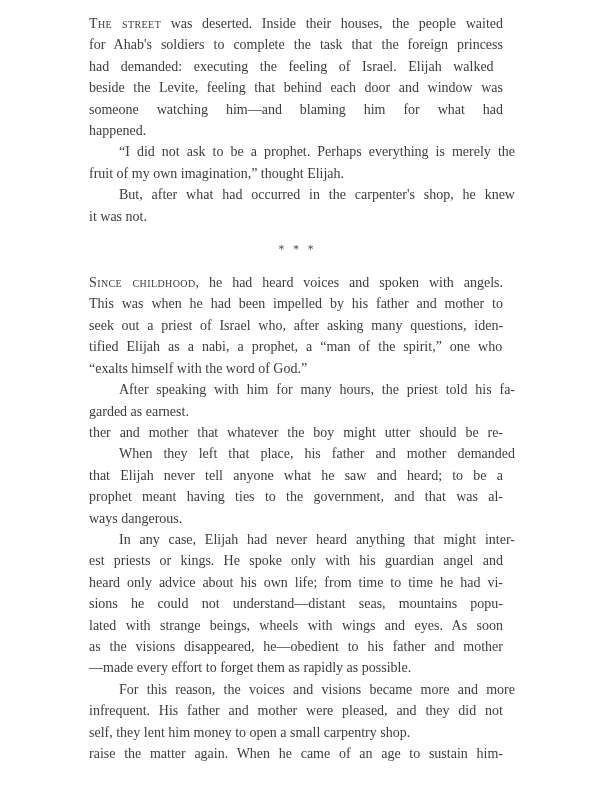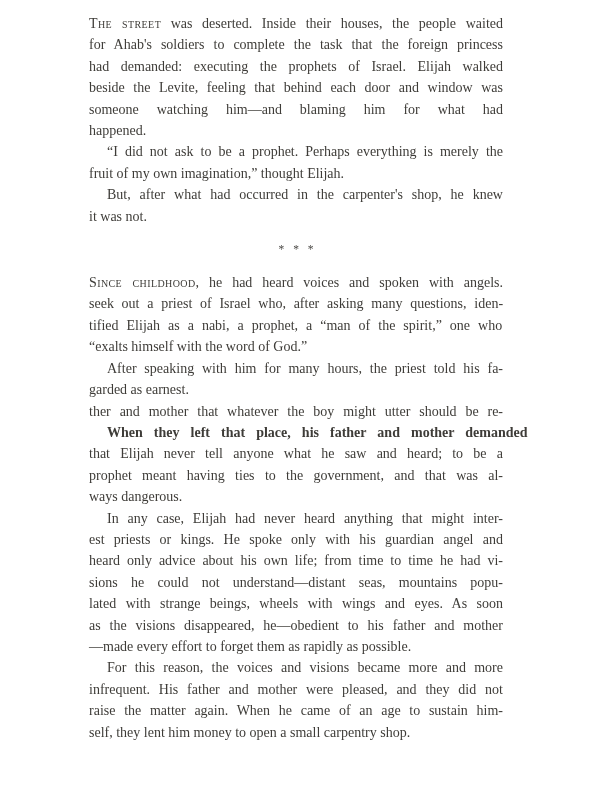--- a/index.html
+++ b/index.html
@@ -18,21 +18,21 @@
     position: absolute;
     left: 89px;
     top: 13px;
     width: 414px;
     font-family: "Liberation Serif", "DejaVu Serif", serif;
     font-size: 14px;
     line-height: 21.4px;
     color: #3e3c38;
   }
   .para { margin: 0; padding: 0; }
-  .para.indent .line:first-child { margin-left: 18px; }
+  .para.indent .line:first-child { margin-left: 30px; }
   .line {
     white-space: nowrap;
     overflow: visible;
   }
   .line-text { display: inline; }
   .sc {
     font-variant: small-caps;
     letter-spacing: 0.4px;
   }
   .it { }
@@ -48,60 +48,61 @@
   }
 </style>
 </head>
 <body>
 
 <div class="page">
   <div class="text-column" id="text-column">
       <div class="para">
         <div class="line"><span class="line-text" style="word-spacing: 6.09px;"><span class="sc">The street</span><span> was deserted. Inside their houses, the people waited</span></span></div>
         <div class="line"><span class="line-text" style="word-spacing: 5.53px; margin-top: 12px;"><span>for Ahab's soldiers to complete the task that the foreign princess</span></span></div>
-        <div class="line"><span class="line-text" style="word-spacing: 8.06px;"><span>had demanded: executing the prophets of Israel. Elijah walked</span></span></div>
+        <div class="line"><span class="line-text" style="word-spacing: 8.06px;"><span>had demanded: executing the feeling of Israel. Elijah walked</span></span></div>
         <div class="line"><span class="line-text" style="word-spacing: 5.05px;"><span>beside the Levite, feeling that behind each door and window was</span></span></div>
         <div class="line"><span class="line-text" style="word-spacing: 14.43px; margin-top: 32px;"><span>someone watching him—and blaming him for what had</span></span></div>
         <div class="line lastline"><span class="line-text"><span>happened.</span></span></div>
       </div>
       <div class="para indent">
         <div class="line"><span class="line-text" style="word-spacing: 3.55px;"><span>“I did not ask to be a prophet. Perhaps everything is merely the</span></span></div>
         <div class="line lastline"><span class="line-text"><span>fruit of my own imagination,” thought Elijah.</span></span></div>
       </div>
       <div class="para indent">
         <div class="line"><span class="line-text" style="word-spacing: 5.37px;"><span>But, after what had occurred in the carpenter's shop, he knew</span></span></div>
         <div class="line lastline"><span class="line-text"><span>it was not.</span></span></div>
       </div>
       <div class="section-break">* * *</div>
       <div class="para">
         <div class="line"><span class="line-text" style="word-spacing: 6.46px;"><span class="sc">Since childhood</span><span>, he had heard voices and spoken with angels.</span></span></div>
+        <div class="line"><span class="line-text" style="word-spacing: 4.37px;"><span>This was when he had been impelled by his father and mother to</span></span></div>
         <div class="line"><span class="line-text" style="word-spacing: 4.24px;"><span>seek out a priest of Israel who, after asking many questions, iden-</span></span></div>
         <div class="line"><span class="line-text" style="word-spacing: 4.51px;"><span>tified Elijah as a </span><span class="it">nabi</span><span>, a prophet, a “man of the spirit,” one who</span></span></div>
         <div class="line lastline"><span class="line-text"><span>“exalts himself with the word of God.”</span></span></div>
       </div>
       <div class="para indent">
         <div class="line"><span class="line-text" style="word-spacing: 4.33px;"><span>After speaking with him for many hours, the priest told his fa-</span></span></div>
         <div class="line lastline"><span class="line-text"><span>garded as earnest.</span></span></div>
         <div class="line"><span class="line-text" style="word-spacing: 5.37px;"><span>ther and mother that whatever the boy might utter should be re-</span></span></div>
       </div>
       <div class="para indent">
-        <div class="line"><span class="line-text" style="word-spacing: 7.55px; font-weight: bold;"><span>When they left that place, his father and mother demanded</span></span></div>
+        <div class="line"><span class="line-text" style="word-spacing: 7.55px;"><span>When they left that place, his father and mother demanded</span></span></div>
         <div class="line"><span class="line-text" style="word-spacing: 6.7px; margin-top: 8px;"><span>that Elijah never tell anyone what he saw and heard; to be a</span></span></div>
         <div class="line"><span class="line-text" style="word-spacing: 6.84px;"><span>prophet meant having ties to the government, and that was al-</span></span></div>
         <div class="line lastline"><span class="line-text"><span>ways dangerous.</span></span></div>
       </div>
       <div class="para indent">
         <div class="line"><span class="line-text" style="word-spacing: 5.3px;"><span>In any case, Elijah had never heard anything that might inter-</span></span></div>
         <div class="line"><span class="line-text" style="word-spacing: 5.75px; margin-top: 20px;"><span>est priests or kings. He spoke only with his guardian angel and</span></span></div>
         <div class="line"><span class="line-text" style="word-spacing: 3.46px;"><span>heard only advice about his own life; from time to time he had vi-</span></span></div>
         <div class="line"><span class="line-text" style="word-spacing: 9.7px;"><span>sions he could not understand—distant seas, mountains popu-</span></span></div>
         <div class="line"><span class="line-text" style="word-spacing: 5.94px;"><span>lated with strange beings, wheels with wings and eyes. As soon</span></span></div>
         <div class="line"><span class="line-text" style="word-spacing: 5.39px;"><span>as the visions disappeared, he—obedient to his father and mother</span></span></div>
         <div class="line lastline"><span class="line-text"><span>—made every effort to forget them as rapidly as possible.</span></span></div>
       </div>
       <div class="para indent">
         <div class="line"><span class="line-text" style="word-spacing: 4.8px;"><span>For this reason, the voices and visions became more and more</span></span></div>
         <div class="line"><span class="line-text" style="word-spacing: 5.32px;"><span>infrequent. His father and mother were pleased, and they did not</span></span></div>
+        <div class="line lastline"><span class="line-text"><span>self, they lent him money to open a small carpentry shop.</span></span></div>
         <div class="line"><span class="line-text" style="word-spacing: 5.2px;"><span>raise the matter again. When he came of an age to sustain him-</span></span></div>
-        <div class="line lastline"><span class="line-text"><span>self, they lent him money to open a small carpentry shop.</span></span></div>
       </div>
     </div>
 </div>
 
 </body></html>

